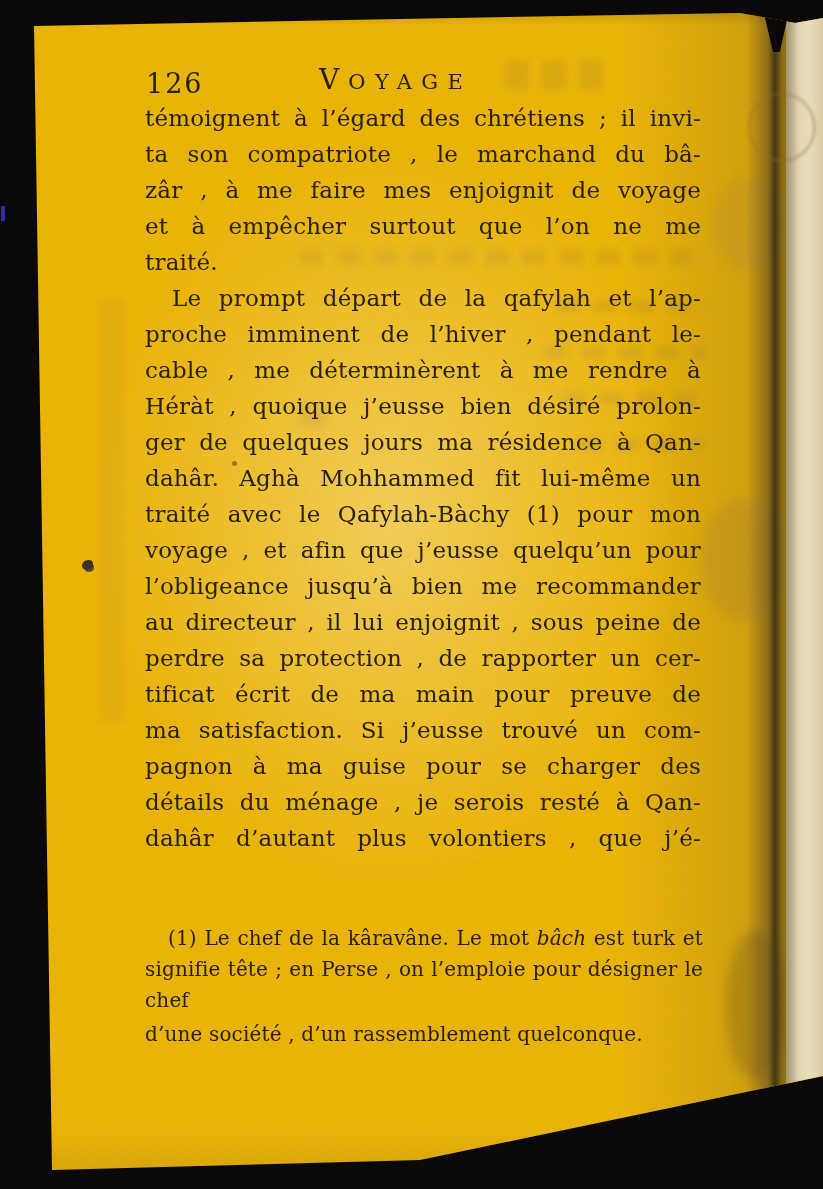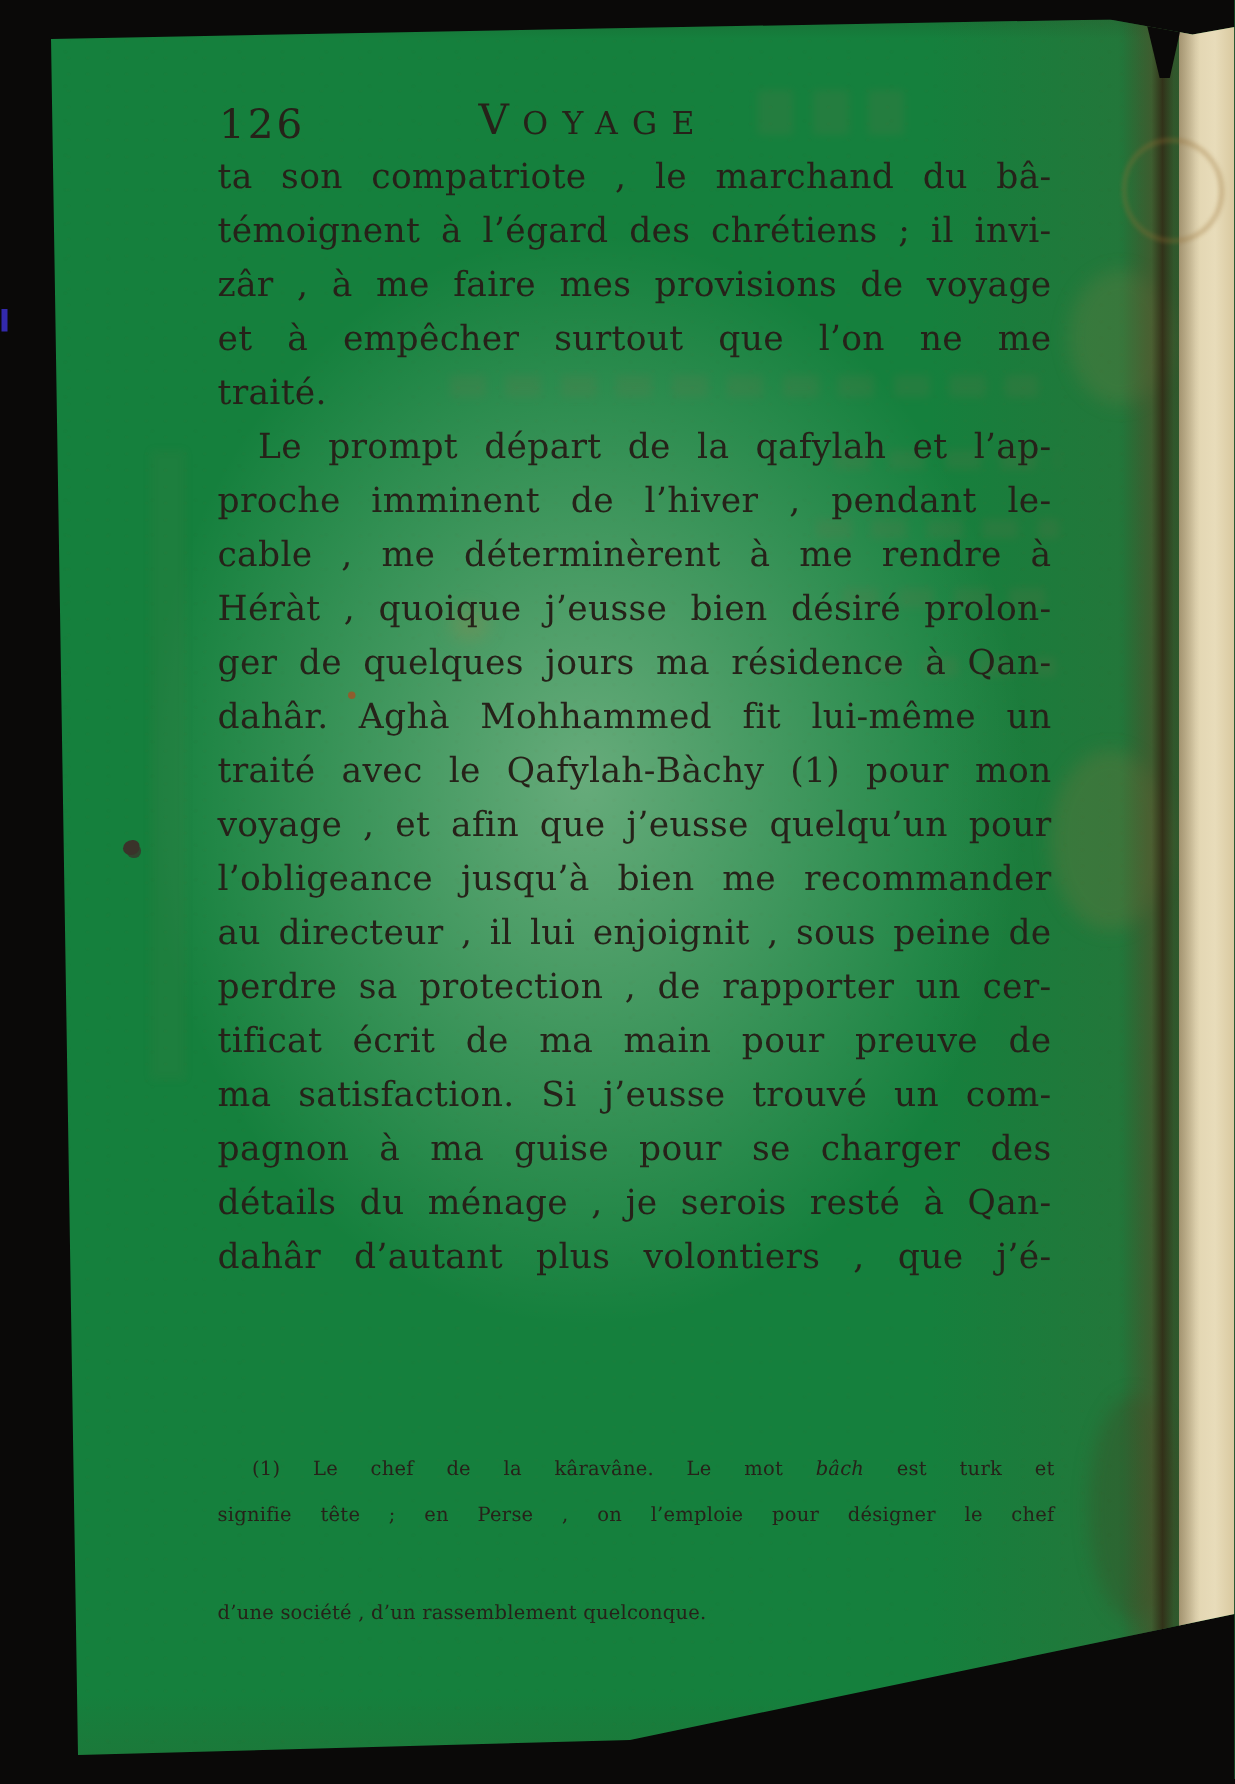--- a/index.html
+++ b/index.html
@@ -5,21 +5,21 @@
   html,body{margin:0;padding:0;}
   body{
     width:823px;height:1189px;position:relative;overflow:hidden;
     background:#0a0908;
     font-family:"DejaVu Serif", serif;
   }
   .scan{position:absolute;inset:0;}
   
   .paper{
     position:absolute;inset:0;
-    background:#15803d;
+    background:#eab308;
     clip-path:polygon(34px 26px, 400px 19px, 740px 13px, 795px 23px, 823px 18px,
                       823px 1076px, 420px 1160px, 52px 1170px);
   }
   .paper-shading{
     position:absolute;inset:0;
     background:
       radial-gradient(ellipse 420px 520px at 390px 520px, rgba(255,252,238,.35), rgba(255,252,238,0) 70%),
       linear-gradient(90deg, rgba(120,95,55,.22) 0px, rgba(120,95,55,0) 28px),
       linear-gradient(90deg, rgba(0,0,0,0) 620px, rgba(95,78,45,.18) 745px, rgba(60,48,26,.30) 768px),
       linear-gradient(0deg, rgba(80,62,32,.16) 0px, rgba(80,62,32,0) 60px),
@@ -82,22 +82,22 @@
   .running-title .cap{font-size:28px;letter-spacing:9px;}
   .running-title .rest{font-size:21px;letter-spacing:9.5px;}
   .body-text{
     position:absolute;left:145px;top:100px;width:556px;
     font-size:23px;line-height:36px;letter-spacing:.2px;
   }
   .bline{text-align:justify;text-align-last:justify;height:36px;overflow:visible;white-space:nowrap_off;}
   .bline.nj{text-align-last:left;}
   .bline.indent{text-indent:27px;}
   .footnote{
-    position:absolute;left:145px;top:964px;width:558px;
-    font-size:13px;line-height:31px;letter-spacing:.15px;
+    position:absolute;left:145px;top:923px;width:558px;
+    font-size:20px;line-height:31px;letter-spacing:.15px;
   }
   .fline{text-align:justify;text-align-last:justify;height:31px;}
   .fline.nj{text-align-last:left;margin-top:34px;}
   .fline.indent{text-indent:23px;}
   .fn-italic{font-style:italic;}
 </style>
 </head>
 <body>
 
 <div class="scan">
@@ -118,23 +118,23 @@
     <div class="blotch b2"></div>
     <div class="blotch b3"></div>
     <div class="blotch b4"></div>
     <div class="ink-blot"></div>
     <div class="red-speck"></div>
 
     <div class="page-number ink">126</div>
     <div class="running-title ink"><span class="cap">V</span><span class="rest">OYAGE</span></div>
 
     <div class="body-text ink" id="body-text">
+        <div class="bline">témoignent à l’égard des chrétiens ; il invi-</div>
         <div class="bline">ta son compatriote , le marchand du bâ-</div>
-        <div class="bline">témoignent à l’égard des chrétiens ; il invi-</div>
-        <div class="bline">zâr , à me faire mes provisions de voyage</div>
+        <div class="bline">zâr , à me faire mes enjoignit de voyage</div>
         <div class="bline">et à empêcher surtout que l’on ne me</div>
         <div class="bline nj">traité.</div>
         <div class="bline indent">Le prompt départ de la qafylah et l’ap-</div>
         <div class="bline">proche imminent de l’hiver , pendant le-</div>
         <div class="bline">cable , me déterminèrent à me rendre à</div>
         <div class="bline">Héràt , quoique j’eusse bien désiré prolon-</div>
         <div class="bline">ger de quelques jours ma résidence à Qan-</div>
         <div class="bline">dahâr. Aghà Mohhammed fit lui-même un</div>
         <div class="bline">traité avec le Qafylah-Bàchy (1) pour mon</div>
         <div class="bline">voyage , et afin que j’eusse quelqu’un pour</div>

